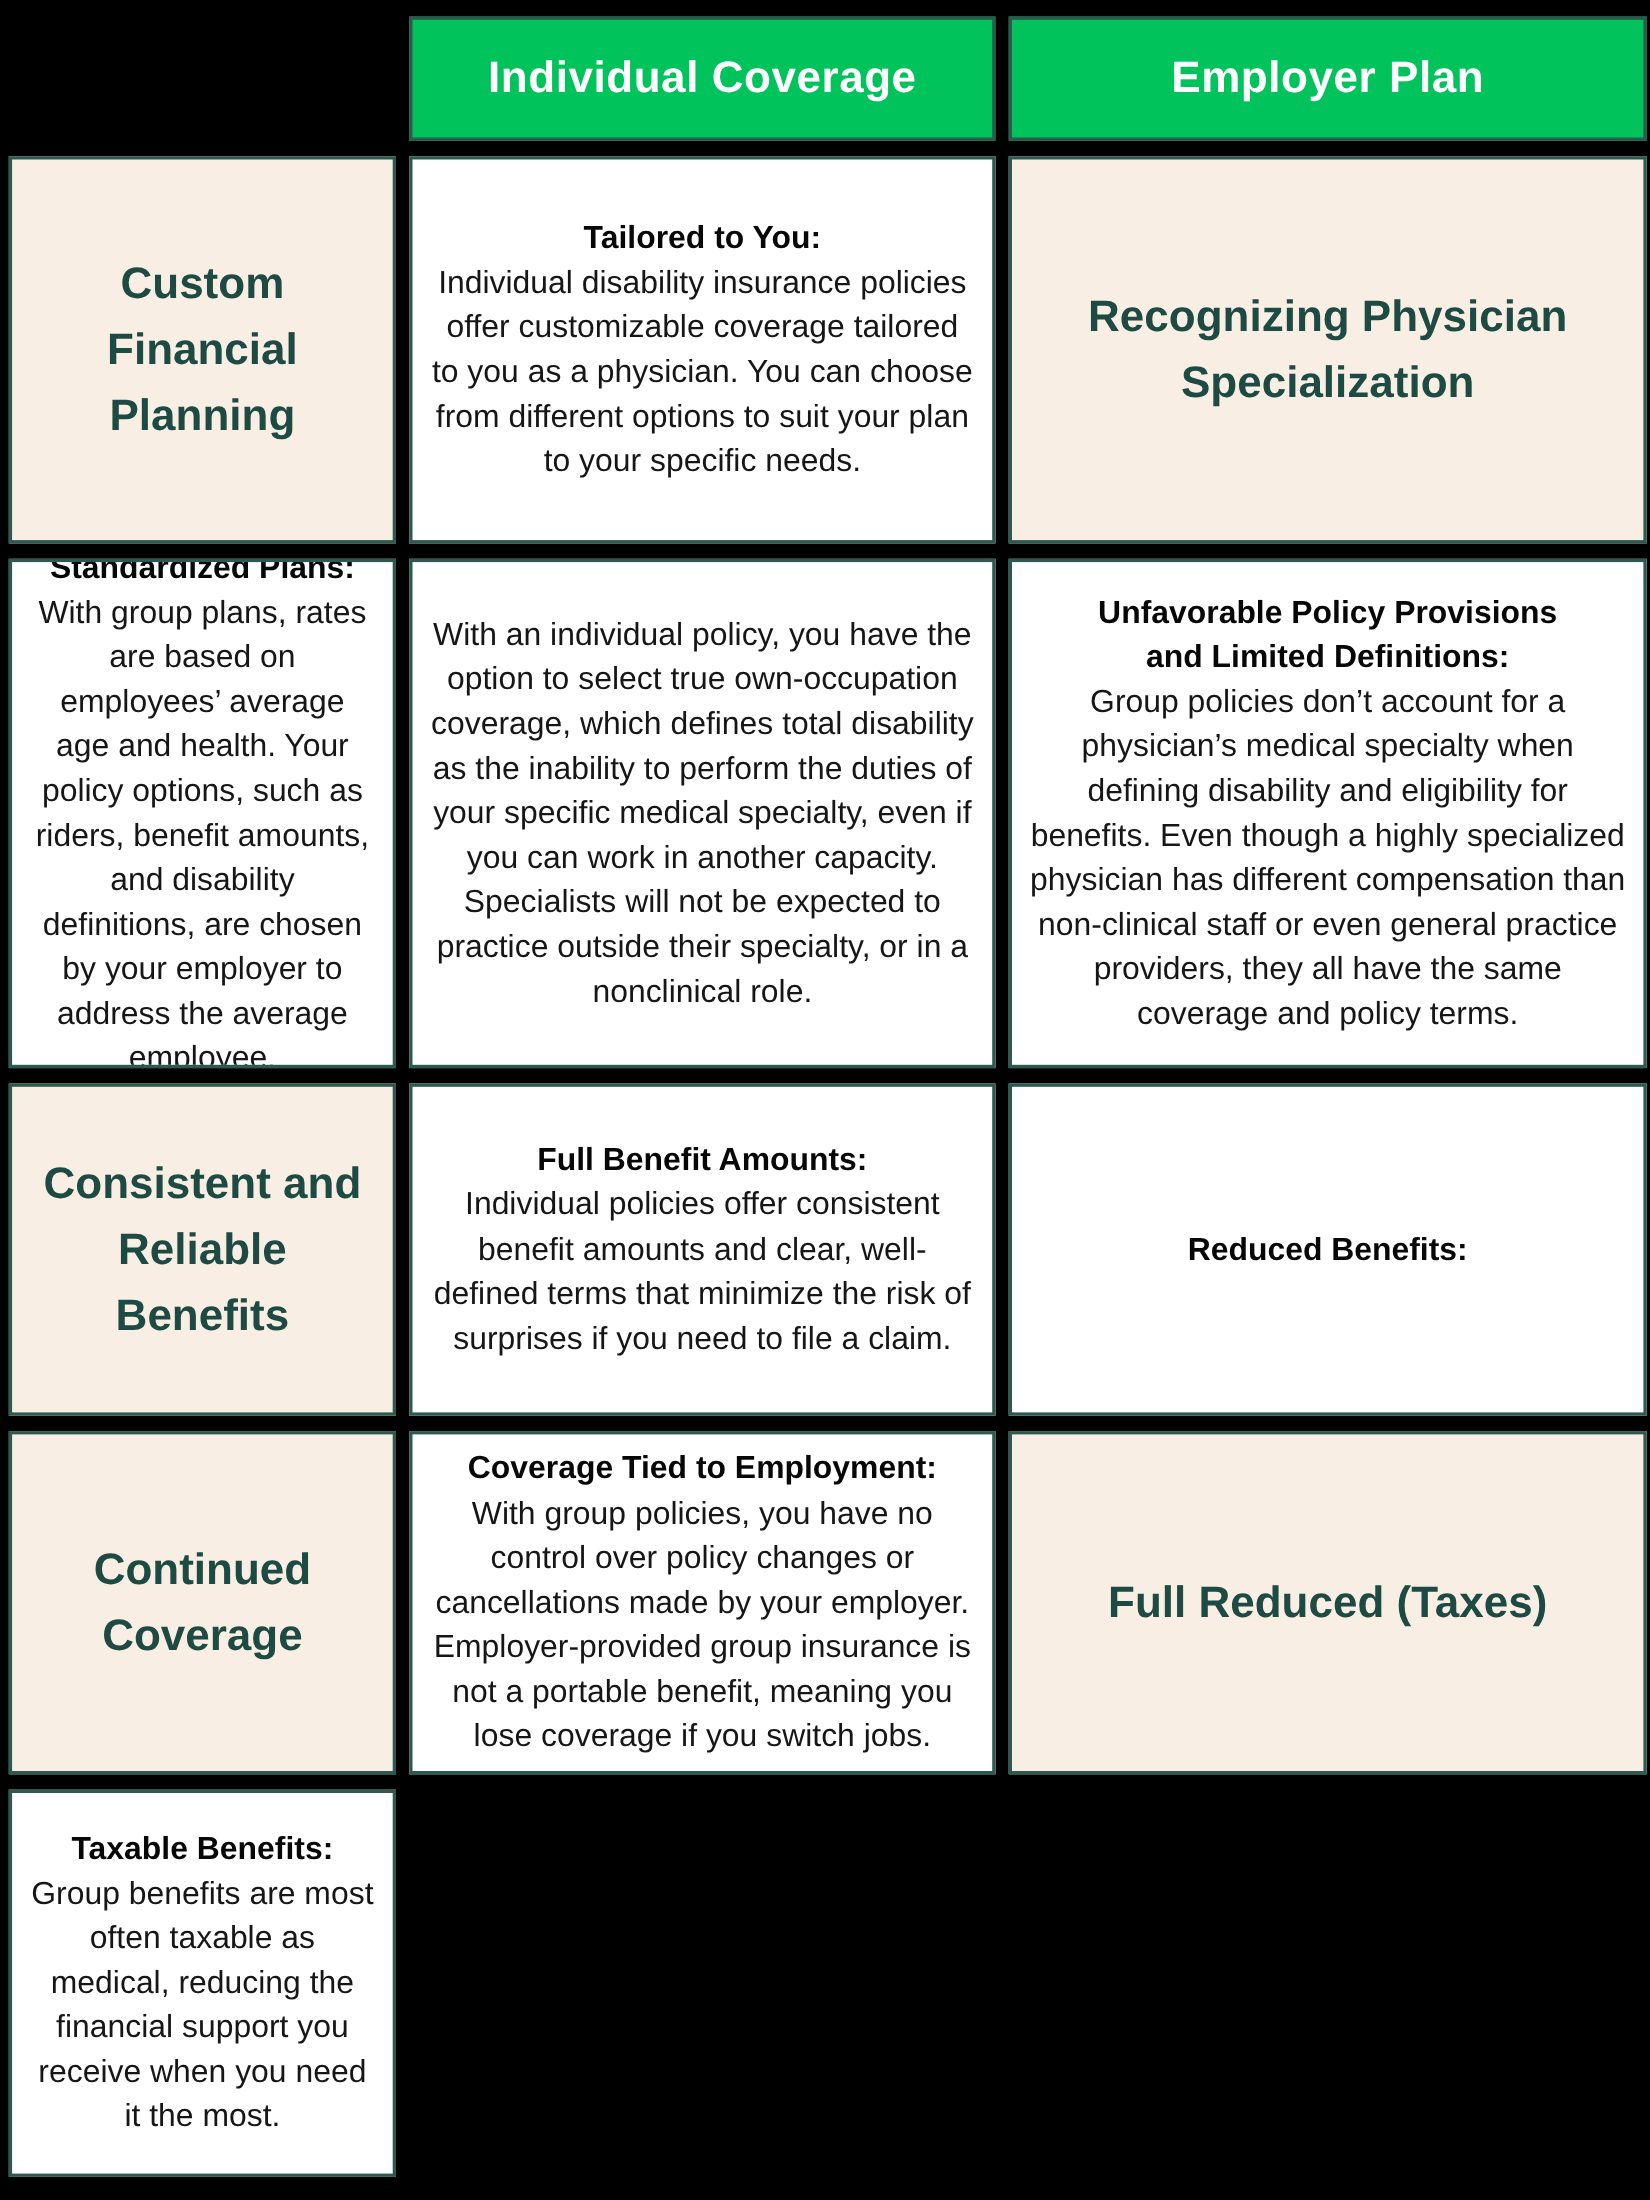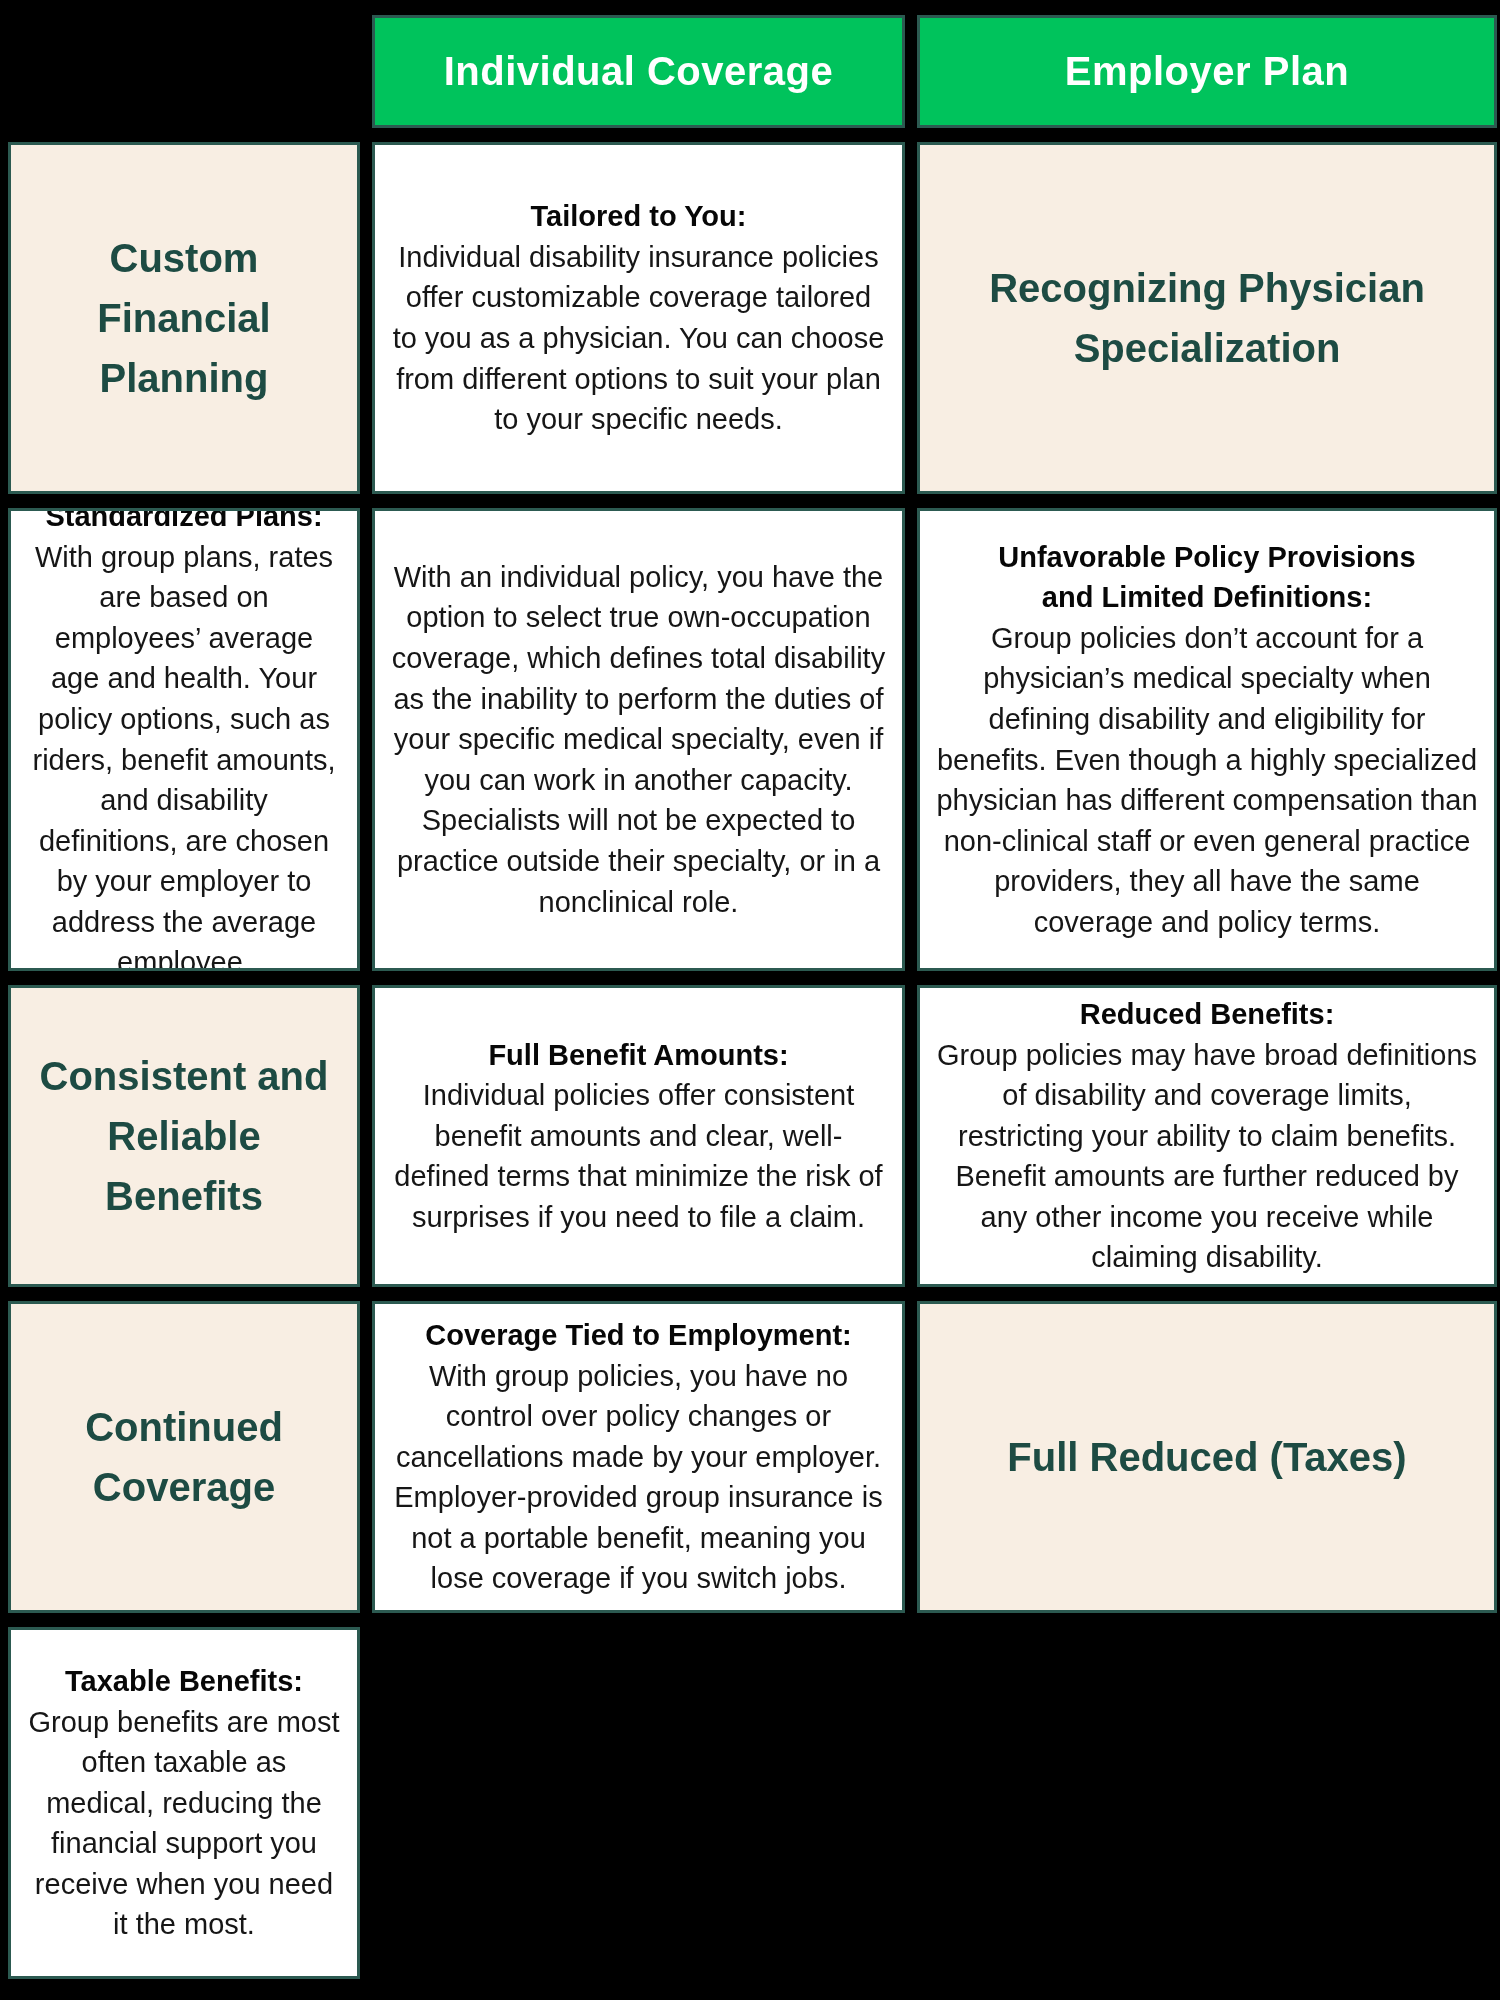--- a/index.html
+++ b/index.html
@@ -112,21 +112,20 @@
 
   <div class="cell label-cell">
     <span>Consistent and Reliable Benefits</span>
   </div>
   <div class="cell content-cell">
     <div class="cell-title">Full Benefit Amounts:</div>
     <div class="cell-body">Individual policies offer consistent benefit amounts and clear, well-defined terms that minimize the risk of surprises if you need to file a claim.</div>
   </div>
   <div class="cell content-cell">
     <div class="cell-title">Reduced Benefits:</div>
-    <div class="cell-body">Group policies may have broad definitions of disability and coverage limits, restricting your ability to claim benefits. Benefit amounts are further reduced by any other income you receive while claiming disability.</div>
   </div>
 
   <div class="cell label-cell">
     <span>Continued Coverage</span>
   </div>
   <div class="cell content-cell">
     <div class="cell-title">Coverage Tied to Employment:</div>
     <div class="cell-body">With group policies, you have no control over policy changes or cancellations made by your employer. Employer-provided group insurance is not a portable benefit, meaning you lose coverage if you switch jobs.</div>
   </div>
 

